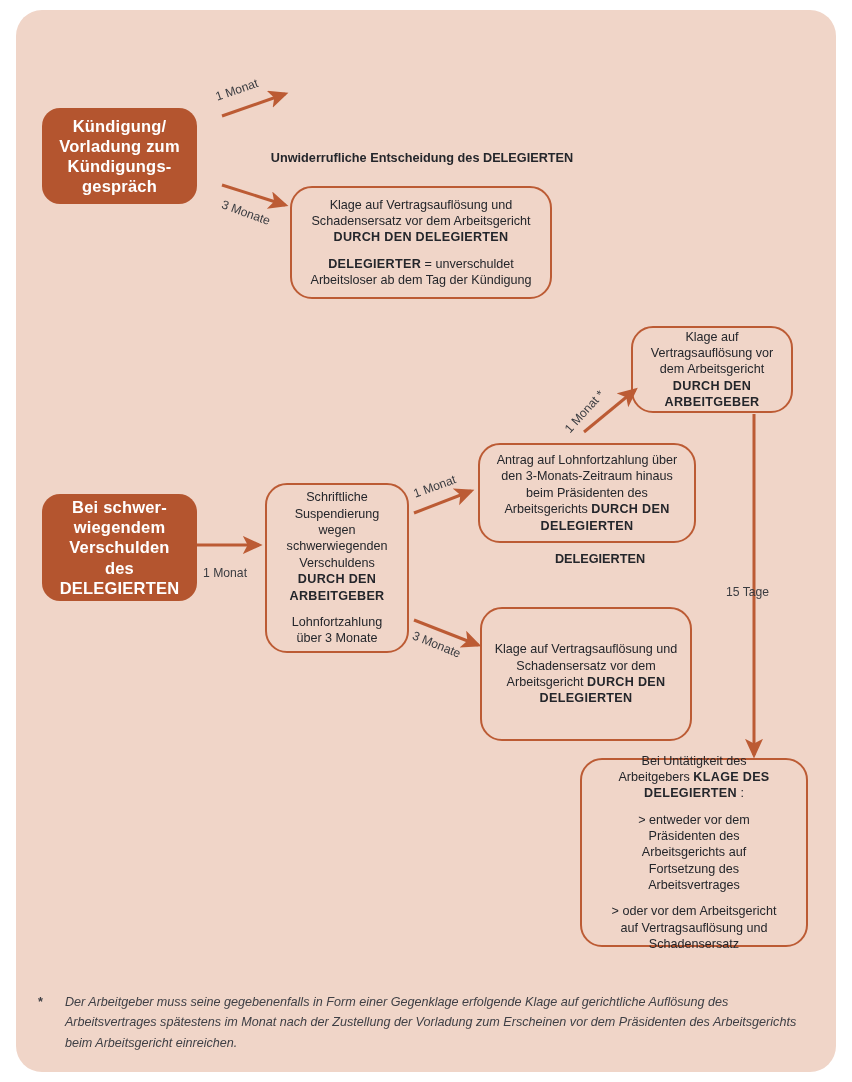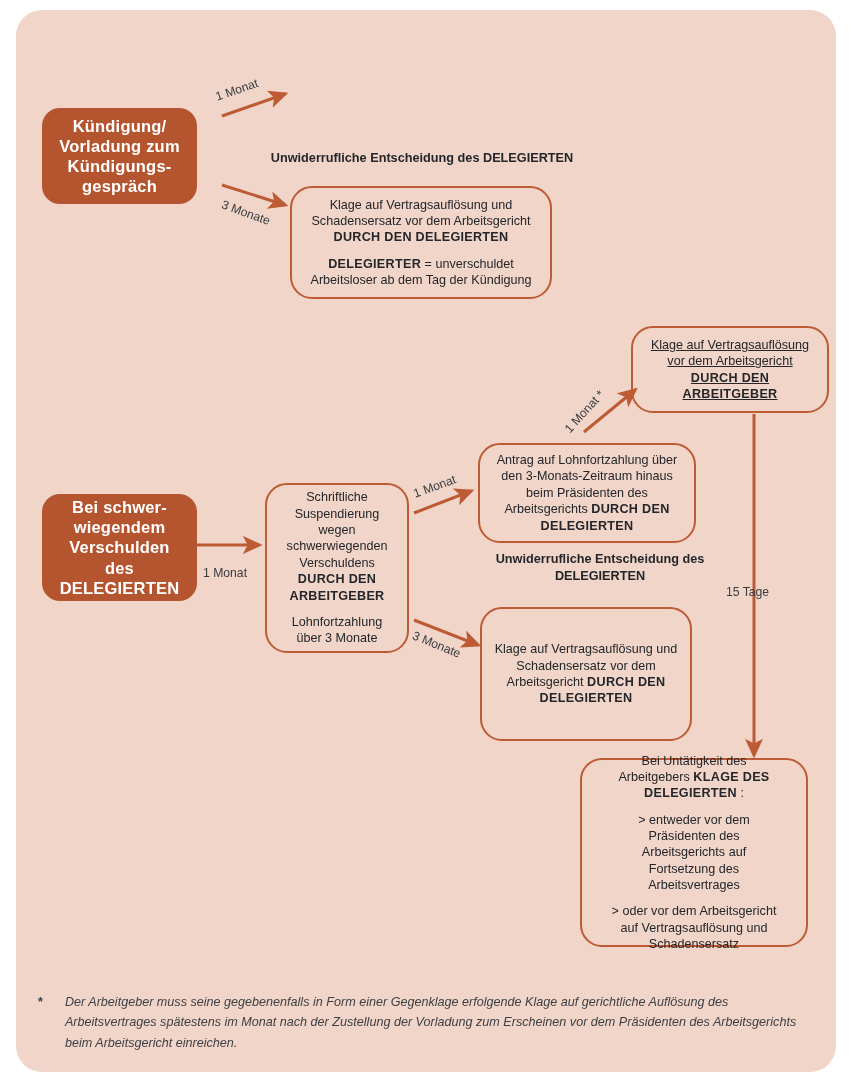--- a/index.html
+++ b/index.html
@@ -123,21 +123,21 @@
 
   <div class="node outlined" style="left:290px; top:186px; width:262px; height:113px; font-size:12.6px; padding:8px 12px;">
     <p>
       <span>Klage auf Vertragsauflösung und Schadensersatz vor dem Arbeitsgericht </span><span class="b">DURCH DEN DELEGIERTEN</span>
     </p>
     <p>
       <span class="b">DELEGIERTER</span><span> = unverschuldet Arbeitsloser ab dem Tag der Kündigung</span>
     </p>
   </div>
 
-  <div class="node outlined" style="left:631px; top:326px; width:198px; height:87px; font-size:12.6px; padding:6px 10px;text-decoration:underline;">
+  <div class="node outlined" style="left:631px; top:326px; width:162px; height:87px; font-size:12.6px; padding:6px 10px;">
     <p>
       <span>Klage auf Vertragsauflösung vor dem Arbeitsgericht </span><span class="b">DURCH DEN ARBEITGEBER</span>
     </p>
   </div>
 
   <div class="node outlined" style="left:478px; top:443px; width:218px; height:100px; font-size:12.6px; padding:20px 10px;">
     <p>
       <span>Antrag auf Lohnfortzahlung über den 3-Monats-Zeitraum hinaus beim Präsidenten des Arbeitsgerichts </span><span class="b">DURCH DEN DELEGIERTEN</span>
     </p>
   </div>
@@ -151,21 +151,20 @@
   </div>
 
   <div class="node outlined" style="left:265px; top:483px; width:144px; height:170px; font-size:12.6px; padding:6px 21px;">
     <p>
       <span>Schriftliche Suspendierung wegen schwerwiegenden Verschuldens </span><span class="b">DURCH DEN ARBEITGEBER</span>
     </p>
     <p>Lohnfortzahlung über 3 Monate</p>
   </div>
 
   <div class="caption" style="left:470px; top:551px; width:260px; font-size:12.7px;">
-    <div>Unwiderrufliche Entscheidung des</div>
     <div>DELEGIERTEN</div>
   </div>
 
   <div class="node outlined" style="left:480px; top:607px; width:212px; height:134px; font-size:12.6px; padding:8px 11px;">
     <p>
       <span>Klage auf Vertragsauflösung und Schadensersatz vor dem Arbeitsgericht </span><span class="b">DURCH DEN DELEGIERTEN</span>
     </p>
   </div>
 
   <div class="node outlined" style="left:580px; top:758px; width:228px; height:189px; font-size:12.6px; padding:10px 26px;">

